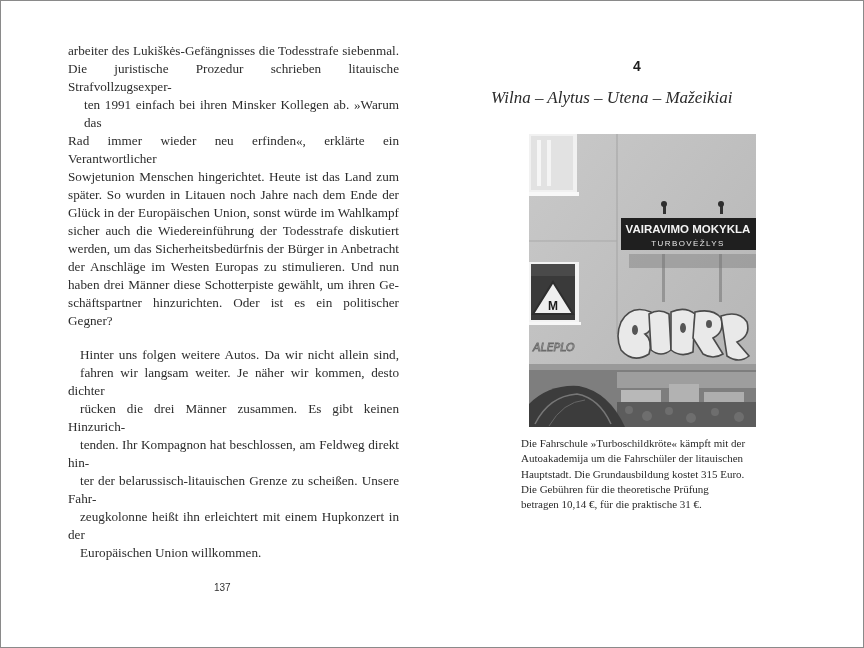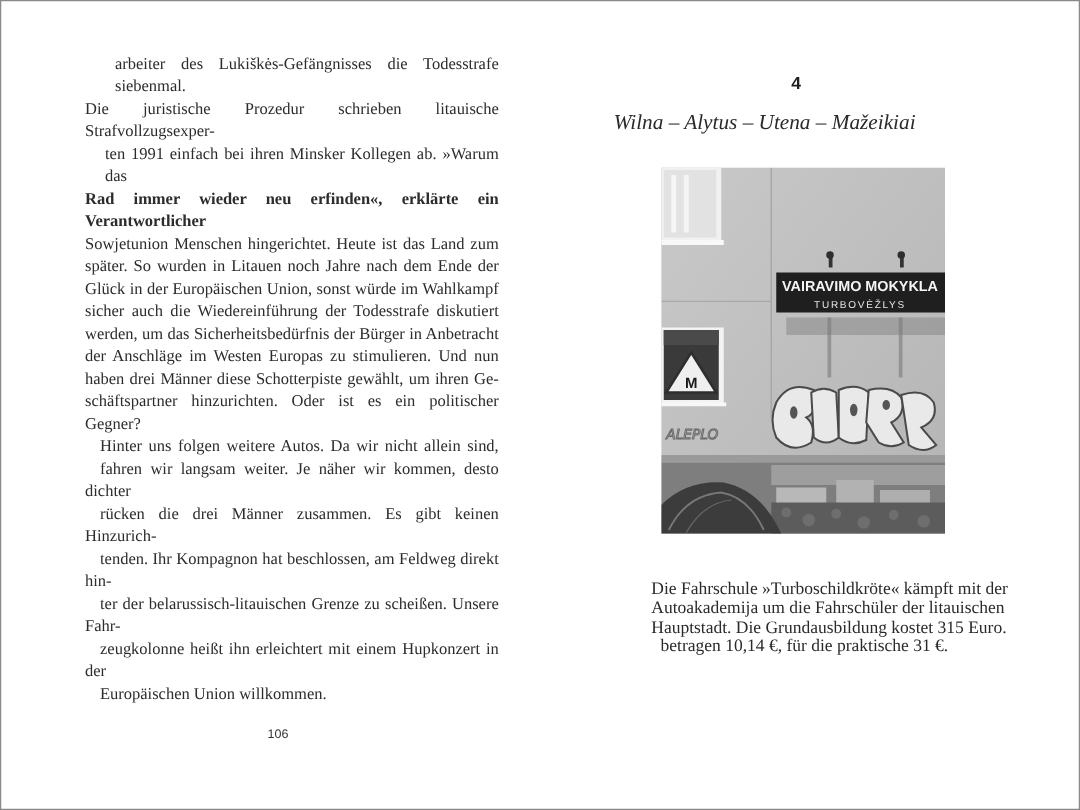--- a/index.html
+++ b/index.html
@@ -45,57 +45,57 @@
       font-style: italic; font-size: 17px; color: #2a2a2a;
     }
     .photo {
       position: absolute; left: 528px; top: 133px;
       width: 227px; height: 293px;
       background: #e5e5e5;
       overflow: hidden;
     }
     .caption {
       position: absolute; left: 520px; top: 435px; width: 245px;
-      text-align: center;
-      font-size: 14px; line-height: 15.3px; color: #2a2a2a; margin-top: 28px;
+      text-align: left;
+      font-size: 11px; line-height: 15.3px; color: #2a2a2a;
     }
     .caption div { white-space: nowrap; }
   </style>
 </head>
 <body>
 
 <div class="frame">
 
   <div class="left-page body-text">
     <p>
-      <span style="display: block; text-align: justify; text-align-last: justify; margin-left: 24px;">arbeiter des Lukiškės-Gefängnisses die Todesstrafe siebenmal.</span>
+      <span style="display: block; text-align: justify; text-align-last: justify;">arbeiter des Lukiškės-Gefängnisses die Todesstrafe siebenmal.</span>
       <span style="display: block; text-align: justify; text-align-last: justify;">Die juristische Prozedur schrieben litauische Strafvollzugsexper-</span>
       <span style="display: block; text-align: justify; text-align-last: justify; margin-left: 16px;">ten 1991 einfach bei ihren Minsker Kollegen ab. »Warum das</span>
-      <span style="display: block; text-align: justify; text-align-last: justify; font-weight: bold;">Rad immer wieder neu erfinden«, erklärte ein Verantwortlicher</span>
+      <span style="display: block; text-align: justify; text-align-last: justify;">Rad immer wieder neu erfinden«, erklärte ein Verantwortlicher</span>
       <span style="display: block; text-align: justify; text-align-last: justify;">Sowjetunion Menschen hingerichtet. Heute ist das Land zum</span>
       <span style="display: block; text-align: justify; text-align-last: justify;">später. So wurden in Litauen noch Jahre nach dem Ende der</span>
       <span style="display: block; text-align: justify; text-align-last: justify;">Glück in der Europäischen Union, sonst würde im Wahlkampf</span>
       <span style="display: block; text-align: justify; text-align-last: justify;">sicher auch die Wiedereinführung der Todesstrafe diskutiert</span>
       <span style="display: block; text-align: justify; text-align-last: justify;">werden, um das Sicherheitsbedürfnis der Bürger in Anbetracht</span>
       <span style="display: block; text-align: justify; text-align-last: justify;">der Anschläge im Westen Europas zu stimulieren. Und nun</span>
       <span style="display: block; text-align: justify; text-align-last: justify;">haben drei Männer diese Schotterpiste gewählt, um ihren Ge-</span>
       <span style="display: block; text-align: justify; text-align-last: left;">schäftspartner hinzurichten. Oder ist es ein politischer Gegner?</span>
     </p>
     <p class="indent">
-      <span style="display: block; text-align: justify; text-align-last: justify; text-indent: 12px;">Hinter uns folgen weitere Autos. Da wir nicht allein sind,</span>
+      <span style="display: block; text-align: justify; text-align-last: justify; text-indent: 12px; margin-top: 16px;">Hinter uns folgen weitere Autos. Da wir nicht allein sind,</span>
       <span style="display: block; text-align: justify; text-align-last: justify;">fahren wir langsam weiter. Je näher wir kommen, desto dichter</span>
       <span style="display: block; text-align: justify; text-align-last: justify;">rücken die drei Männer zusammen. Es gibt keinen Hinzurich-</span>
       <span style="display: block; text-align: justify; text-align-last: justify;">tenden. Ihr Kompagnon hat beschlossen, am Feldweg direkt hin-</span>
       <span style="display: block; text-align: justify; text-align-last: justify;">ter der belarussisch-litauischen Grenze zu scheißen. Unsere Fahr-</span>
       <span style="display: block; text-align: justify; text-align-last: justify;">zeugkolonne heißt ihn erleichtert mit einem Hupkonzert in der</span>
       <span style="display: block; text-align: justify; text-align-last: left;">Europäischen Union willkommen.</span>
     </p>
   </div>
 
-  <div class="page-number">106</div>
+  <div class="page-number">137</div>
 
   <div class="chapter-number">4</div>
   <div class="chapter-title">Wilna – Alytus – Utena – Mažeikiai</div>
 
   <div class="photo">
     <svg width="227" height="293" viewBox="0 0 227 293" xmlns="http://www.w3.org/2000/svg">
       <defs>
         <linearGradient id="wallg" x1="0" y1="0" x2="1" y2="1">
           <stop offset="0" stop-color="#c9c9c9"></stop>
           <stop offset="1" stop-color="#b4b4b4"></stop>
@@ -168,16 +168,17 @@
       <path d="M0 293 L0 270 Q20 250 50 252 Q80 258 96 293 Z" fill="#3c3c3c"></path>
       <path d="M6 290 Q20 262 48 260 Q70 264 82 290" fill="none" stroke="#777" stroke-width="1.5"></path>
       <path d="M20 292 Q34 268 56 266" fill="none" stroke="#666" stroke-width="1"></path>
     </svg>
   </div>
 
   <div class="caption">
     <div>Die Fahrschule »Turboschildkröte« kämpft mit der</div>
     <div>Autoakademija um die Fahrschüler der litauischen</div>
     <div>Hauptstadt. Die Grundausbildung kostet 315 Euro.</div>
+    <div>Die Gebühren für die theoretische Prüfung</div>
     <div>betragen 10,14 €, für die praktische 31 €.</div>
   </div>
 
 </div>
 
 </body></html>

